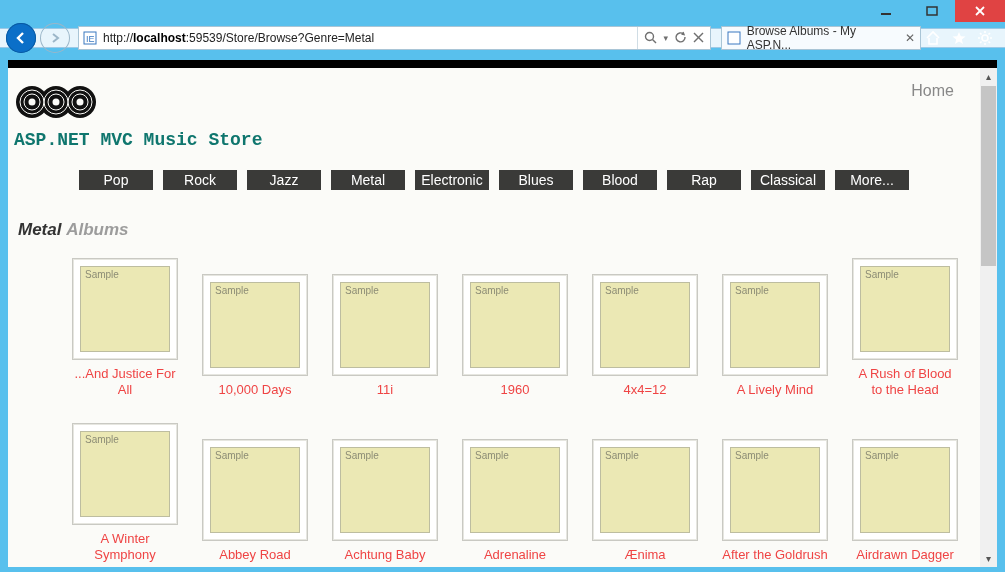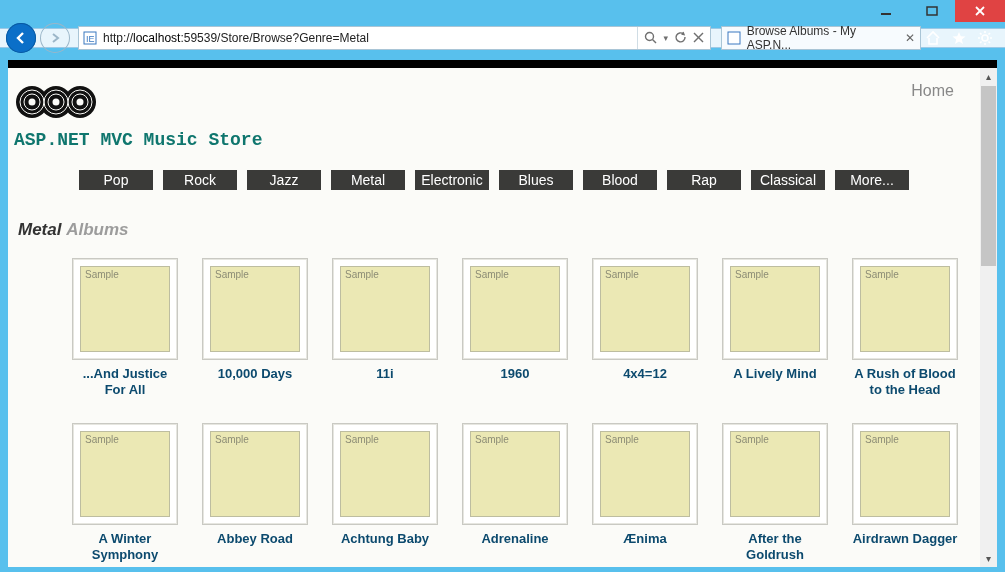--- a/index.html
+++ b/index.html
@@ -14,21 +14,21 @@
   .tb-btn.close { background:#e04343; color:#fff; width:50px; }
   .tb-btn svg { display:block; }
 
   
   .toolbar { height:20px; background:#e8f5fc; border-top:1px solid #9cc9e6; border-bottom:1px solid #9cc9e6; display:flex; align-items:center; padding:0 6px 0 6px; gap:4px; }
   .nav-round { width:30px; height:30px; border-radius:50%; background:#0b6fc8; display:flex; align-items:center; justify-content:center; color:#fff; box-shadow:0 0 0 1px #095aa2 inset; margin-top:-1px;}
   .nav-round.disabled { background:transparent; color:#9bb6c8; box-shadow:0 0 0 1px #9bb6c8 inset; }
   .urlwrap { flex:1; height:24px; border:1px solid #a9c5d6; background:#fff; display:flex; align-items:center; margin-left:4px; }
   .urlwrap .favicon { width:22px; display:flex; align-items:center; justify-content:center; color:#3a78c0; font-size:11px;}
   .urlwrap .urltxt { flex:1; font-size:12px; color:#222; padding-left:2px; white-space:nowrap; overflow:hidden; }
-  .urlwrap .urltxt .host { font-weight:400; color:#000;margin-top:48px; }
+  .urlwrap .urltxt .host { font-weight:700; color:#000;margin-top:48px; }
   .urlwrap .urlctrls { display:flex; align-items:center; gap:6px; padding:0 6px; color:#707070; border-left:1px solid #d0dde5; height:100%; }
   .urlwrap .urlctrls span { font-size:11px; }
   .tabstrip { display:flex; align-items:center; gap:6px; margin-left:6px; }
   .tab { height:24px; width:200px; background:#f7fbfe; border:1px solid #a9c5d6; display:flex; align-items:center; padding:0 5px; font-size:12px; color:#333; gap:6px;}
   .tab .tabclose { margin-left:auto; color:#666; font-size:12px;}
   .righticons { margin-left:auto; display:flex; align-items:center; gap:10px; color:#fff; padding-right:6px;}
   .righticons .ic { width:16px; height:16px; display:flex;align-items:center;justify-content:center;}
 
   
   .client { position:absolute; left:8px; right:8px; top:60px; bottom:5px; background:#fff; overflow:hidden; }
@@ -47,26 +47,26 @@
   
   .genres { display:flex; gap:10px; justify-content:center; margin:20px 0 30px 0;border-radius:7px;}
   .genre { background:#3a3a38; color:#fff; font-size:14px; padding:2px 0; width:74px; text-align:center;}
 
   
   .page-heading { font-size:17px; margin:0 0 18px 10px;}
   .page-heading .genre-name{ font-style:italic; font-weight:700; color:#333;}
   .page-heading .sub{ font-style:italic; font-weight:700; color:#9c9c9c; }
 
   
-  .grid { display:flex; flex-wrap:wrap; gap:24px 24px; padding:0 0 0 64px;}
+  .grid { display:flex; flex-wrap:wrap; gap:24px 24px; padding:0 0 0 64px;align-items:flex-end;}
   .album { width:106px; text-align:center;}
   .cover { width:106px; height:102px; background:#fff; border:1px solid #c9c9c3; display:flex; align-items:center; justify-content:center; box-shadow:0 0 0 1px #e6e6e0 inset;}
   .cover-inner { width:90px; height:86px; background:#ebe8b4; border:1px solid #bdbda0; position:relative;}
   .cover-inner .tag{ position:absolute; top:2px; left:4px; font-size:10px; color:#8c8c75;}
-  .album-title { font-size:13px; font-weight:700; color:#0c4a6e; margin-top:6px; line-height:1.25;}
+  .album-title { font-size:13px; font-weight:400; color:#ef4444; margin-top:6px; line-height:1.25;}
 </style>
 </head>
 <body>
 
 <div class="window">
   <div class="titlebar">
     <div class="tb-btn minimize">
       <svg width="12" height="12">
           <line x1="1" y1="9" x2="11" y2="9" stroke="#333" stroke-width="2"></line>
         </svg>

